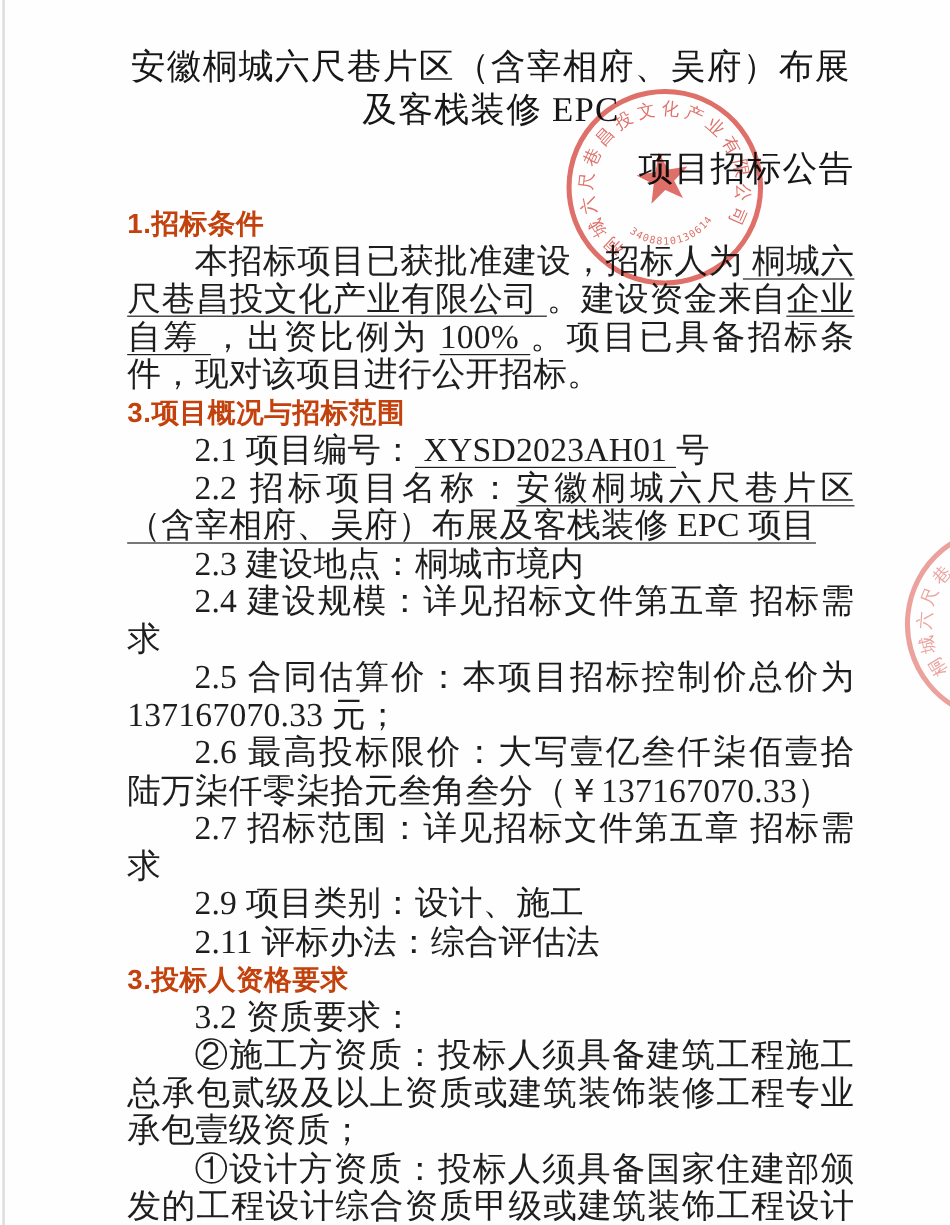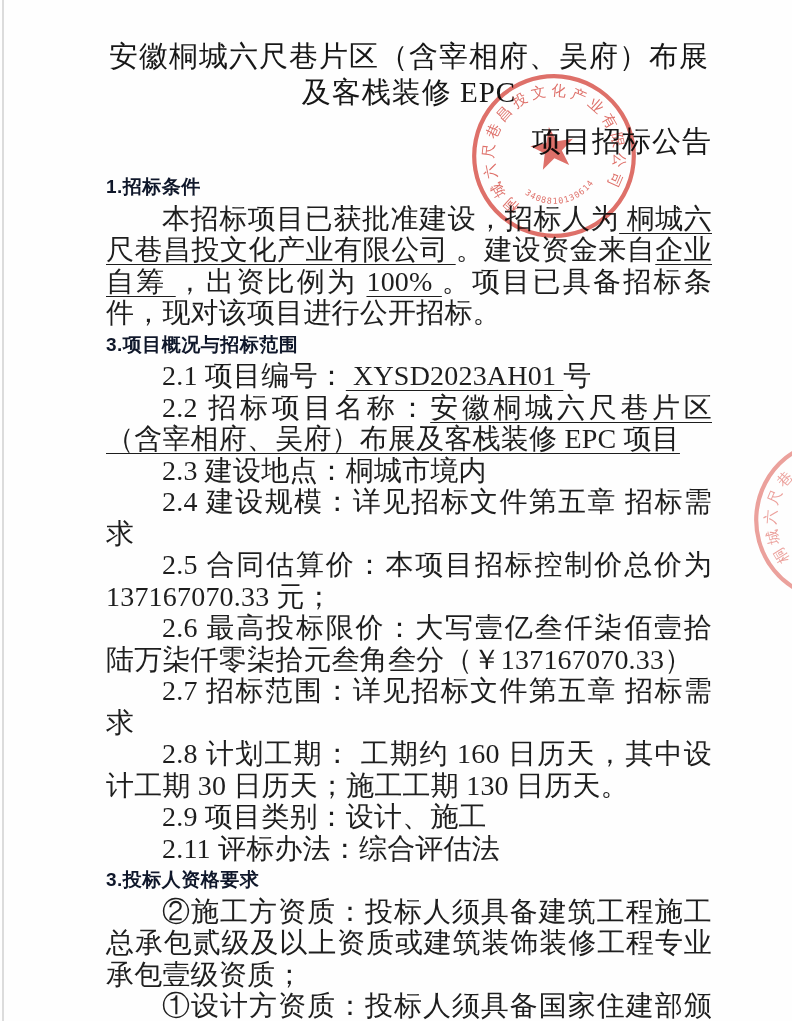--- a/index.html
+++ b/index.html
@@ -22,24 +22,24 @@
     text-align:center;
     font-size:29px;
     font-weight:500;
     line-height:36px;
     letter-spacing:1px;
     color:#171717;
   }
   .title.second { margin-top:13px; margin-bottom:12px;text-align:right; }
   h2.heading {
     font-family:"Liberation Sans","DejaVu Sans",sans-serif;
-    font-size:19px;
+    font-size:23px;
     font-weight:700;
     line-height:31.5px;
-    color:#0f172a;
+    color:#c2410c;
     letter-spacing:0.5px;
   }
   p.para {
     font-size:28px;
     line-height:31.5px;
     text-align:justify;
     text-indent:2em;
     letter-spacing:0.2px;
   }
   p.para span.u {
@@ -78,24 +78,24 @@
       <h2 class="heading">1.招标条件</h2>
       <p class="para"><span>本招标项目已获批准建设，招标人为</span><span class="u"> 桐城六尺巷昌投文化产业有限公司 </span><span>。建设资金来自</span><span class="u">企业自筹 </span><span>，出资比例为 </span><span class="u">100% </span><span>。项目已具备招标条件，现对该项目进行公开招标。</span></p>
       <h2 class="heading">3.项目概况与招标范围</h2>
       <p class="para"><span>2.1 项目编号：</span><span class="u"> XYSD2023AH01 </span><span>号</span></p>
       <p class="para"><span>2.2 招标项目名称：</span><span class="u">安徽桐城六尺巷片区（含宰相府、吴府）布展及客栈装修 EPC 项目</span></p>
       <p class="para"><span>2.3 建设地点：桐城市境内</span></p>
       <p class="para"><span>2.4 建设规模：详见招标文件第五章 招标需求</span></p>
       <p class="para"><span>2.5 合同估算价：本项目招标控制价总价为 137167070.33 元；</span></p>
       <p class="para"><span>2.6 最高投标限价：大写壹亿叁仟柒佰壹拾陆万柒仟零柒拾元叁角叁分（￥137167070.33）</span></p>
       <p class="para"><span>2.7 招标范围：详见招标文件第五章 招标需求</span></p>
-      <p class="para"><span>2.8 计划工期： 工期约 160 日历天，其中设计工期 30 日历天；施工工期 130 日历天。</span></p>
       <p class="para"><span>2.9 项目类别：设计、施工</span></p>
       <p class="para"><span>2.11 评标办法：综合评估法</span></p>
       <h2 class="heading">3.投标人资格要求</h2>
+      <p class="para"><span>3.2 资质要求：</span></p>
       <p class="para"><span>②施工方资质：投标人须具备建筑工程施工总承包贰级及以上资质或建筑装饰装修工程专业承包壹级资质；</span></p>
       <p class="para"><span>①设计方资质：投标人须具备国家住建部颁发的工程设计综合资质甲级或建筑装饰工程设计专项甲级资质；</span></p>
     </div>
 </div>
 
 <div class="stamp stamp-main">
   <svg viewBox="0 0 200 200" width="168" height="168">
     <defs>
       <path id="arc-top" d="M 51.8 153.5 A 72 72 0 1 1 148.2 153.5" fill="none"></path>
       <path id="arc-bottom" d="M 55.1 135.1 A 57 57 0 0 0 144.9 135.1" fill="none"></path>

